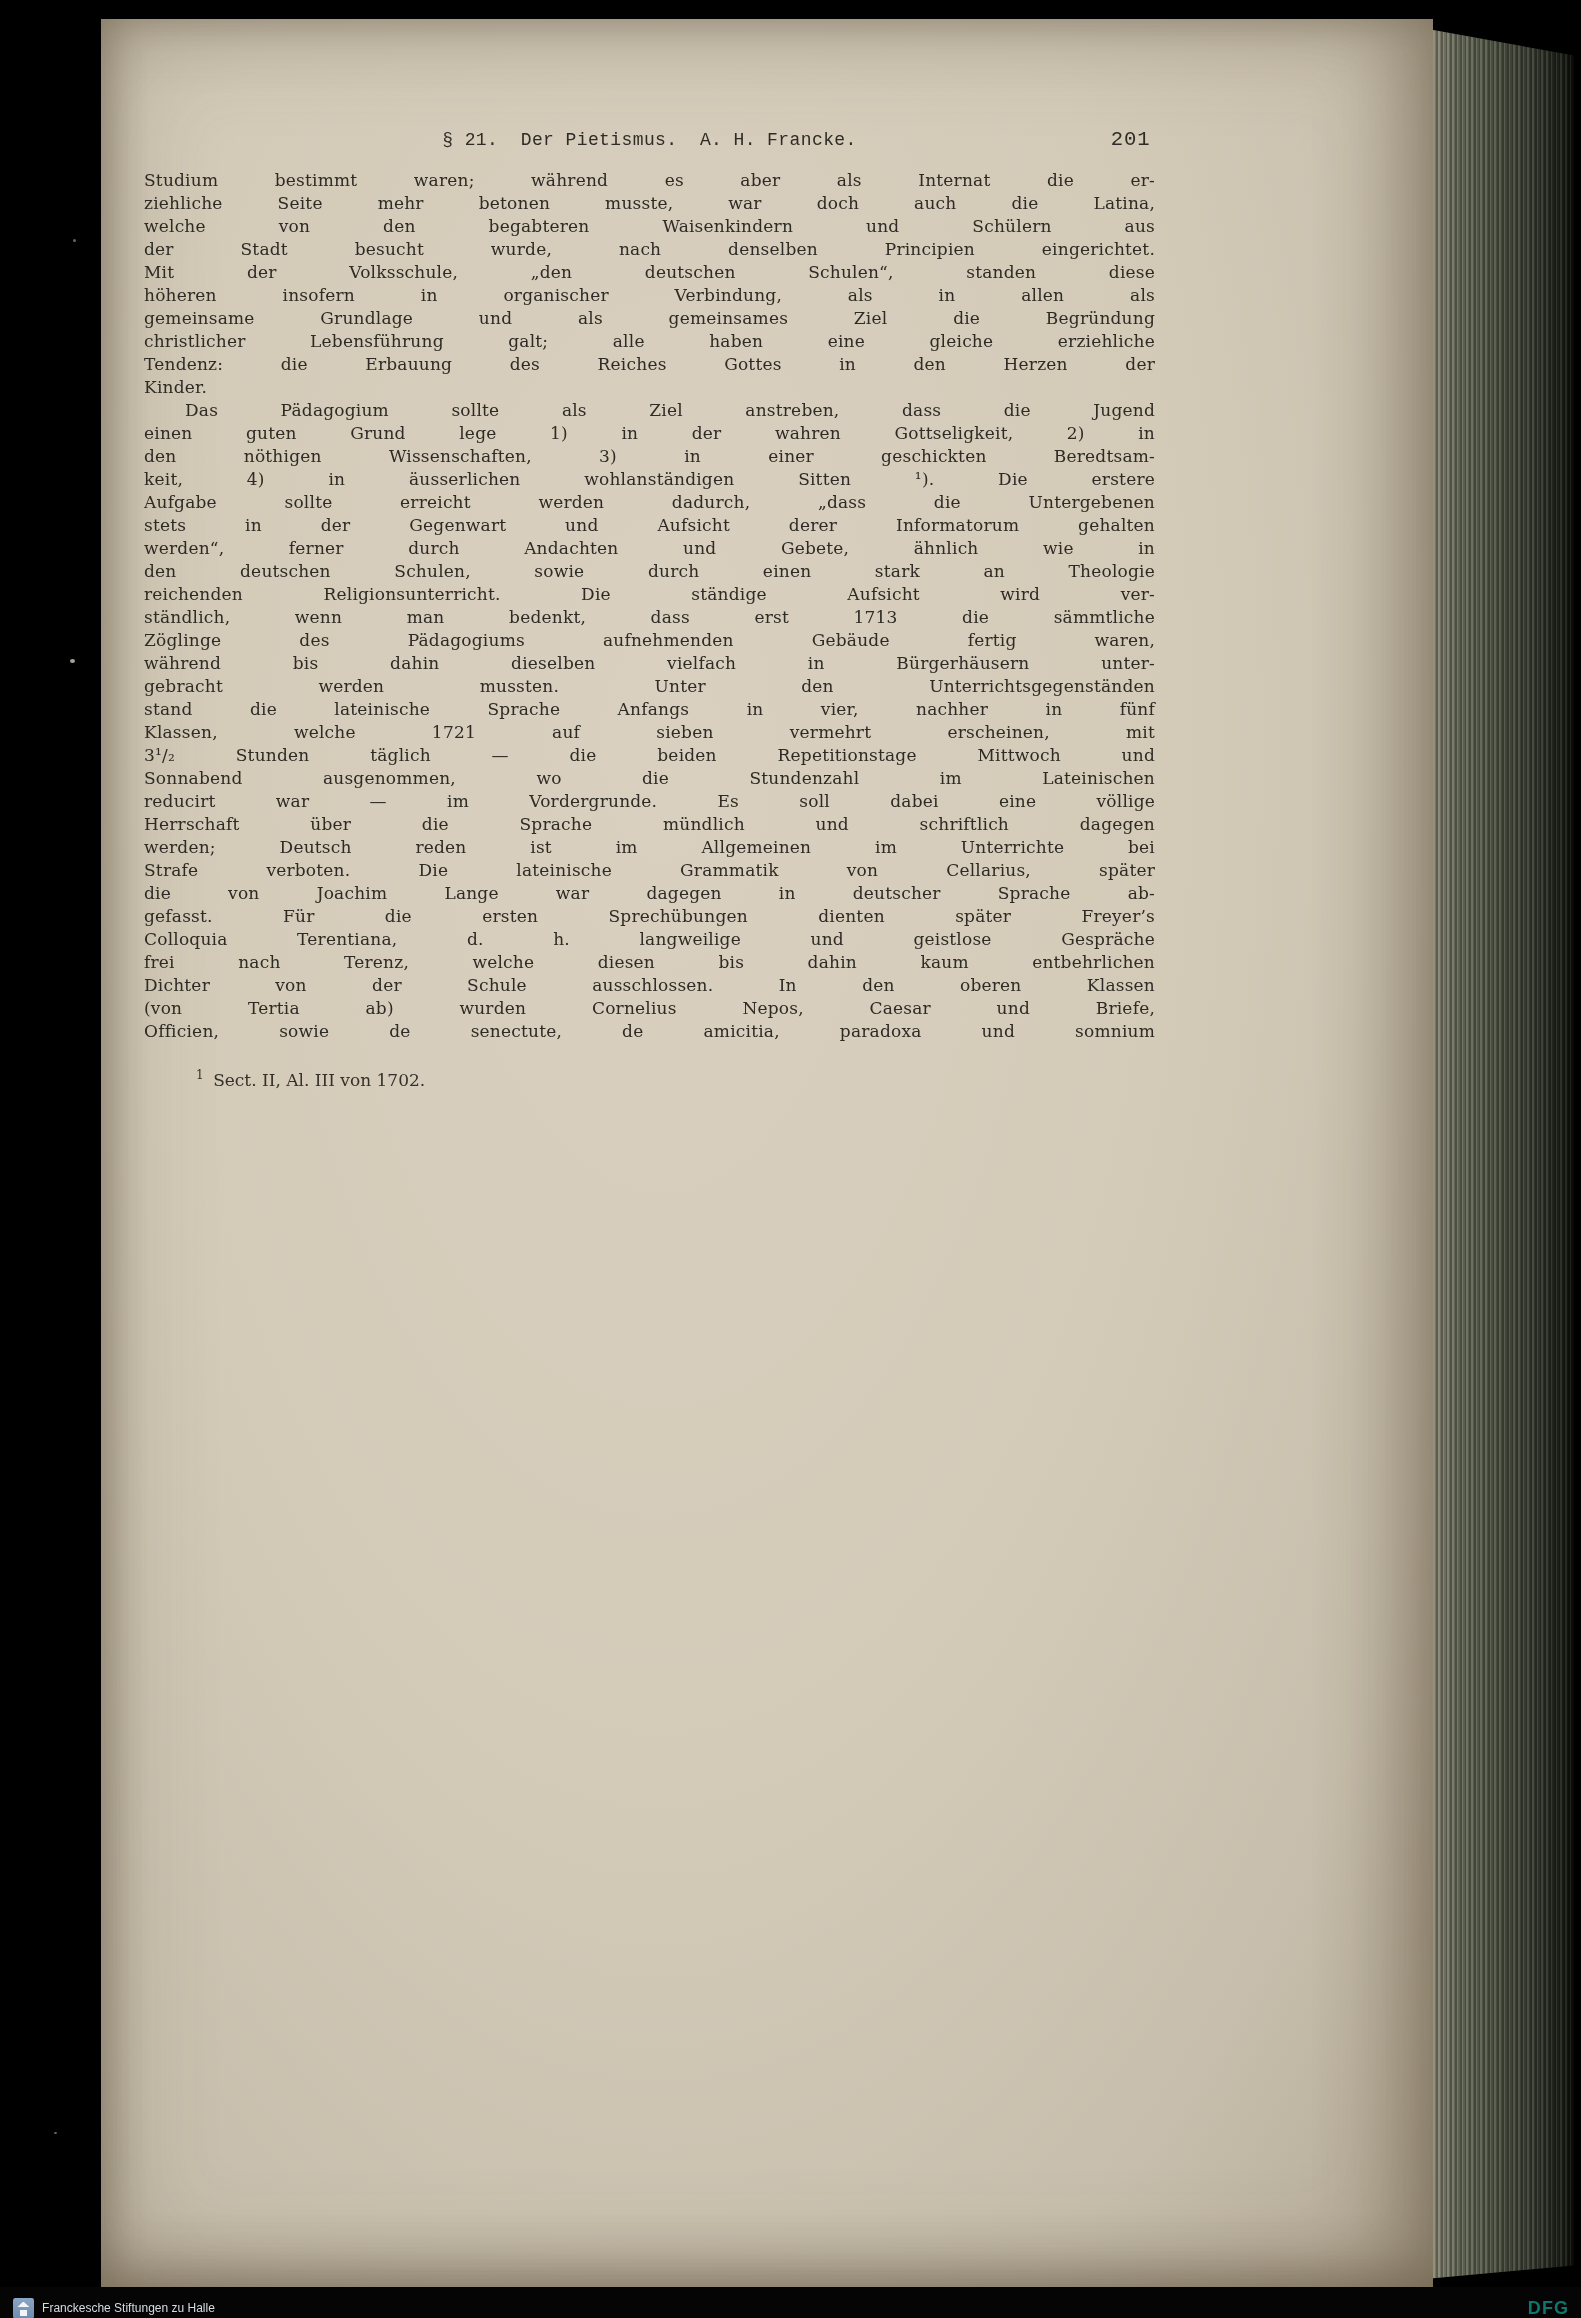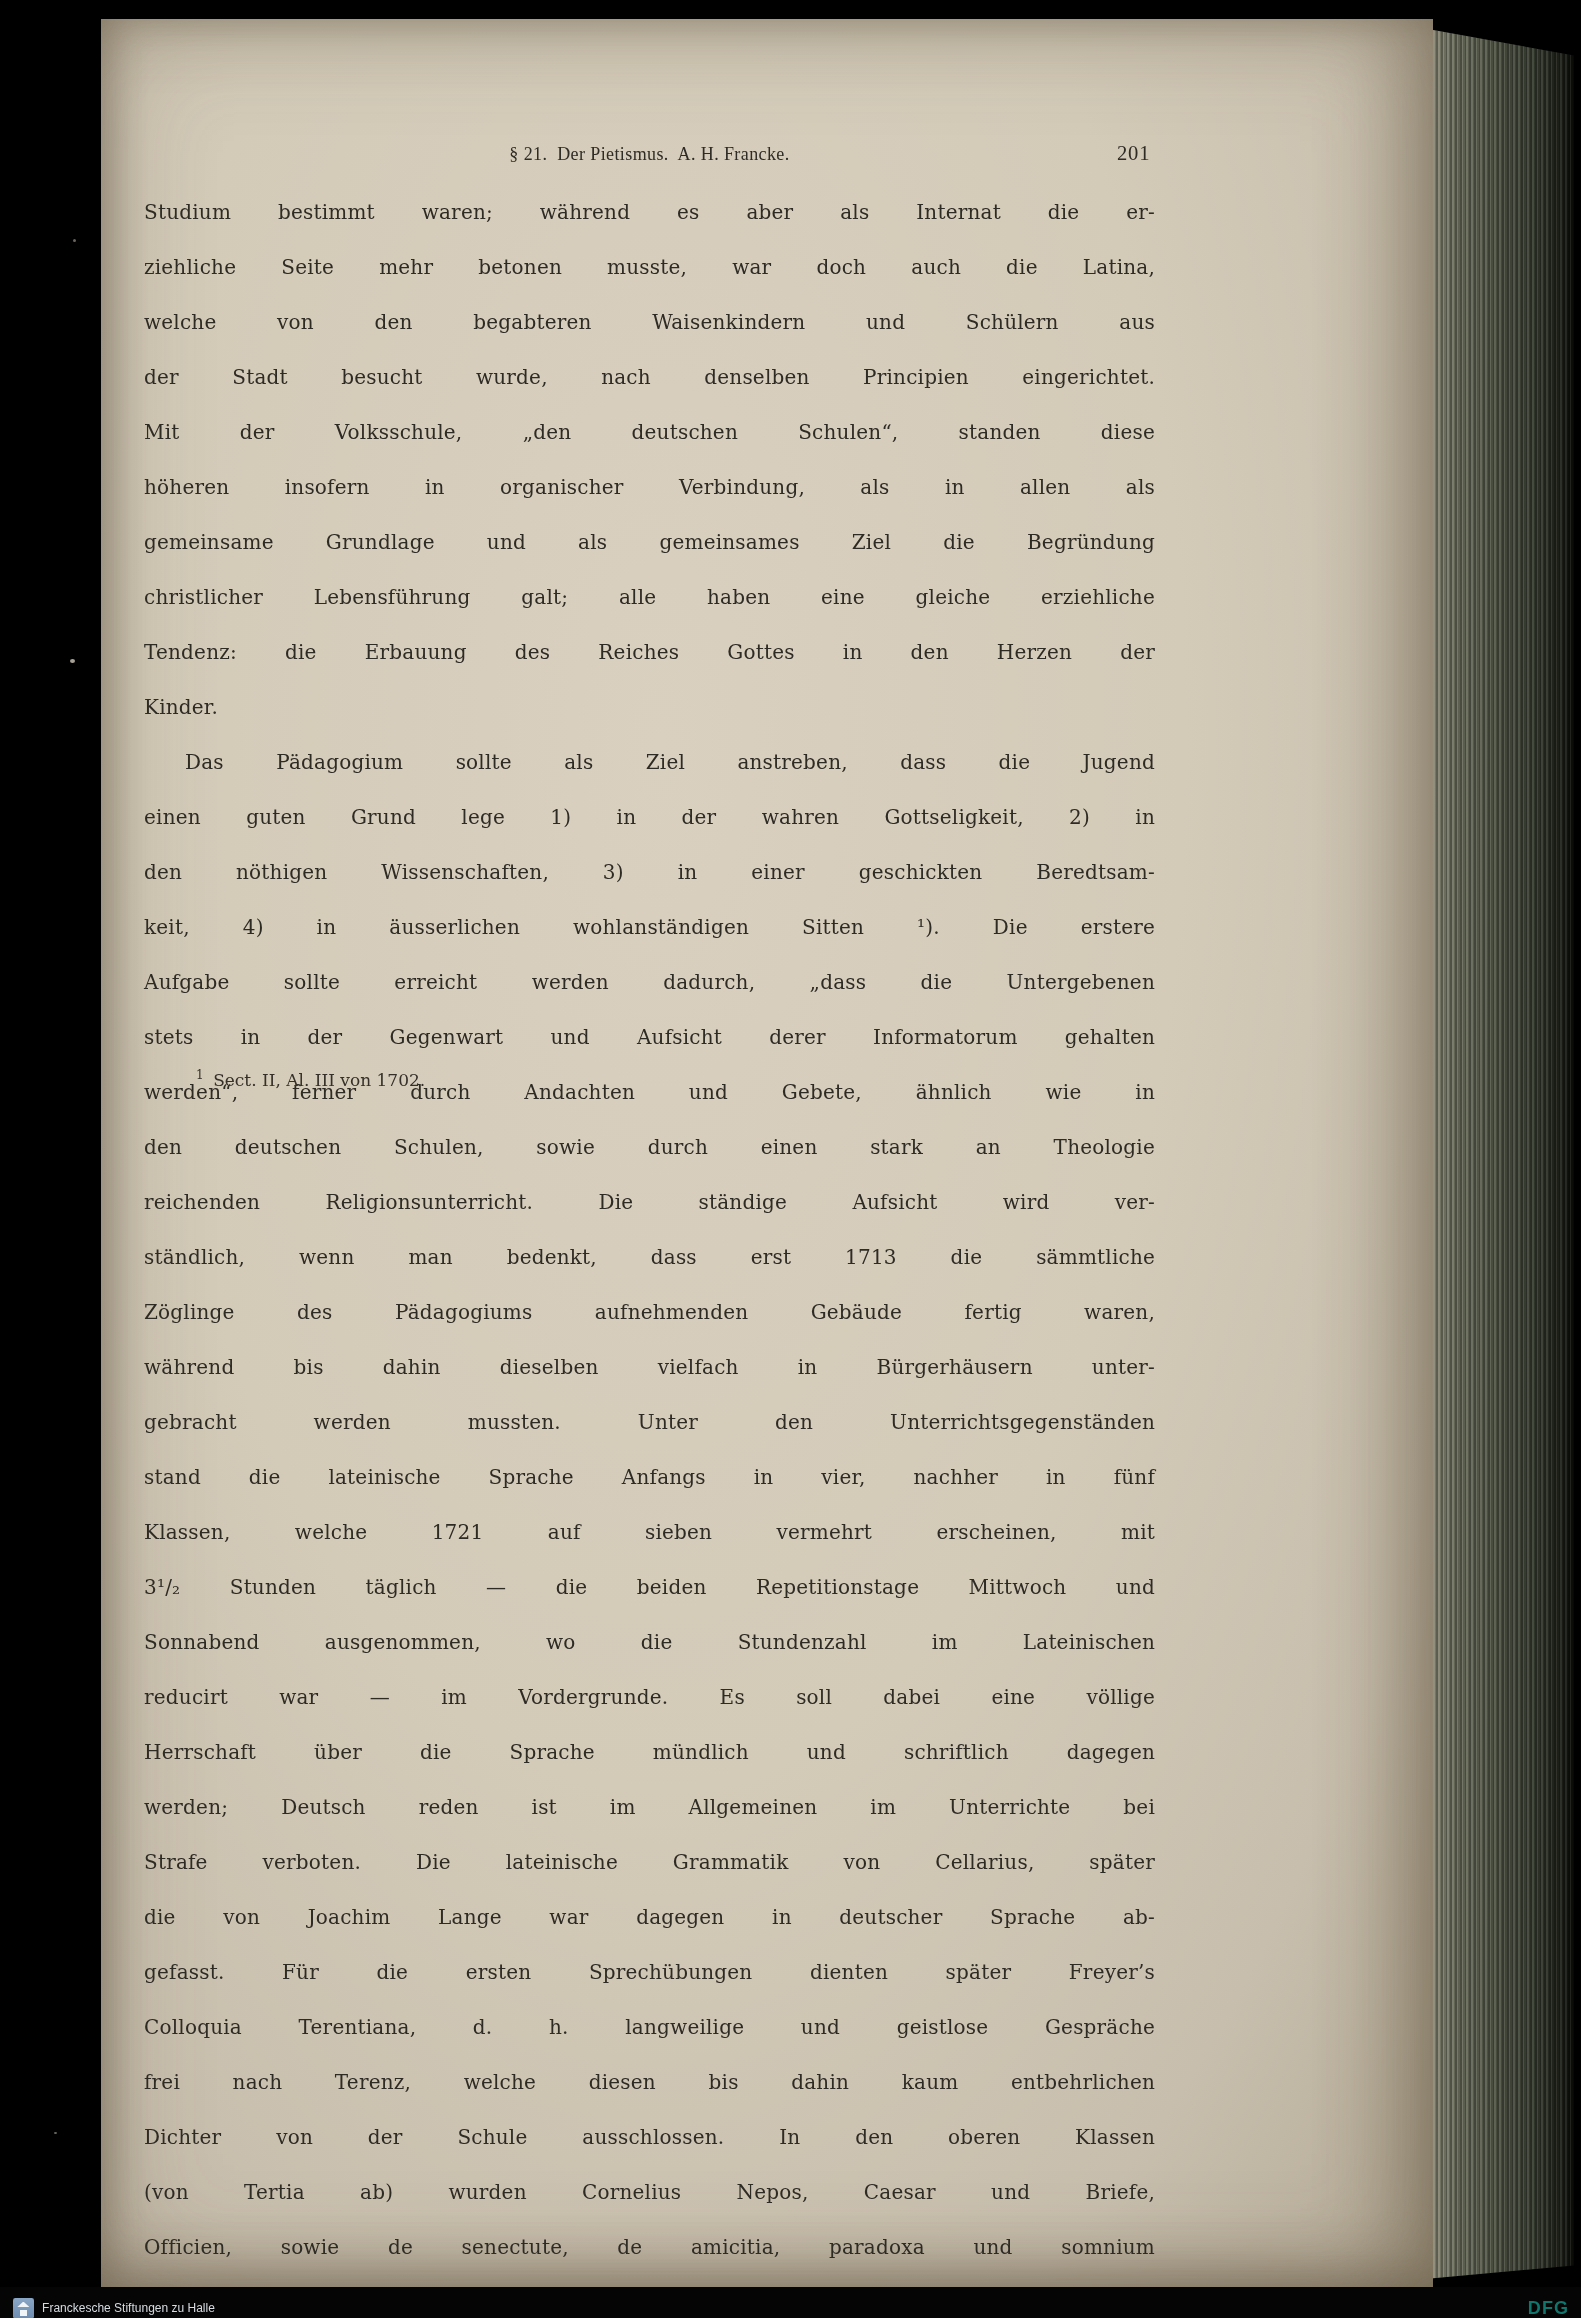--- a/index.html
+++ b/index.html
@@ -35,23 +35,23 @@
         rgba(255,255,255,0.07) 1.6px, rgba(255,255,255,0.07) 3.2px,
         rgba(0,0,0,0.12) 3.2px, rgba(0,0,0,0.12) 4.7px),
       linear-gradient(90deg, #93907c 0%, #6f7260 18%, #525747 45%, #3b4034 70%, #1c1f17 92%, #0a0b07 100%);
     clip-path: polygon(0 0.2%, 100% 1.4%, 100% 99.4%, 0 100%);
     border-left: 2.4px solid rgba(55, 48, 34, 0.55);
   }
 
   
   .header {
     position: absolute;
-    left: 43px; top: 125px;
+    left: 43px; top: 111px;
     width: 1011px; height: 27px;
-    font-family: Liberation Serif, serif;
+    font-family: Liberation Mono, monospace;
     color: #2f2c26;
   }
   .running-title {
     position: absolute; left: 0; right: 0;
     text-align: center;
     font-size: 18px;
     white-space: pre;
     letter-spacing: 0.4px;
   }
   .page-number {
@@ -61,27 +61,26 @@
     margin-left: 44px;
   }
 
   .textcol {
     position: absolute;
     left: 43px; top: 150px;
     width: 1011px;
   }
   .line {
     font-family: "DejaVu Serif", serif;
-    font-size: 20px;
+    font-size: 17px;
     line-height: 23px;
     color: #2e2b25;
     text-align: justify;
     text-align-last: justify;
     letter-spacing: 0.2px;
-    margin-top: 32px;
   }
   .line.last { text-align-last: left; }
   .line.indent { padding-left: 41px; }
 
   .footnote {
     position: absolute;
     left: 95px; top: 1049px;
     font-family: "DejaVu Serif", serif;
     font-size: 17px;
     color: #35312a;

